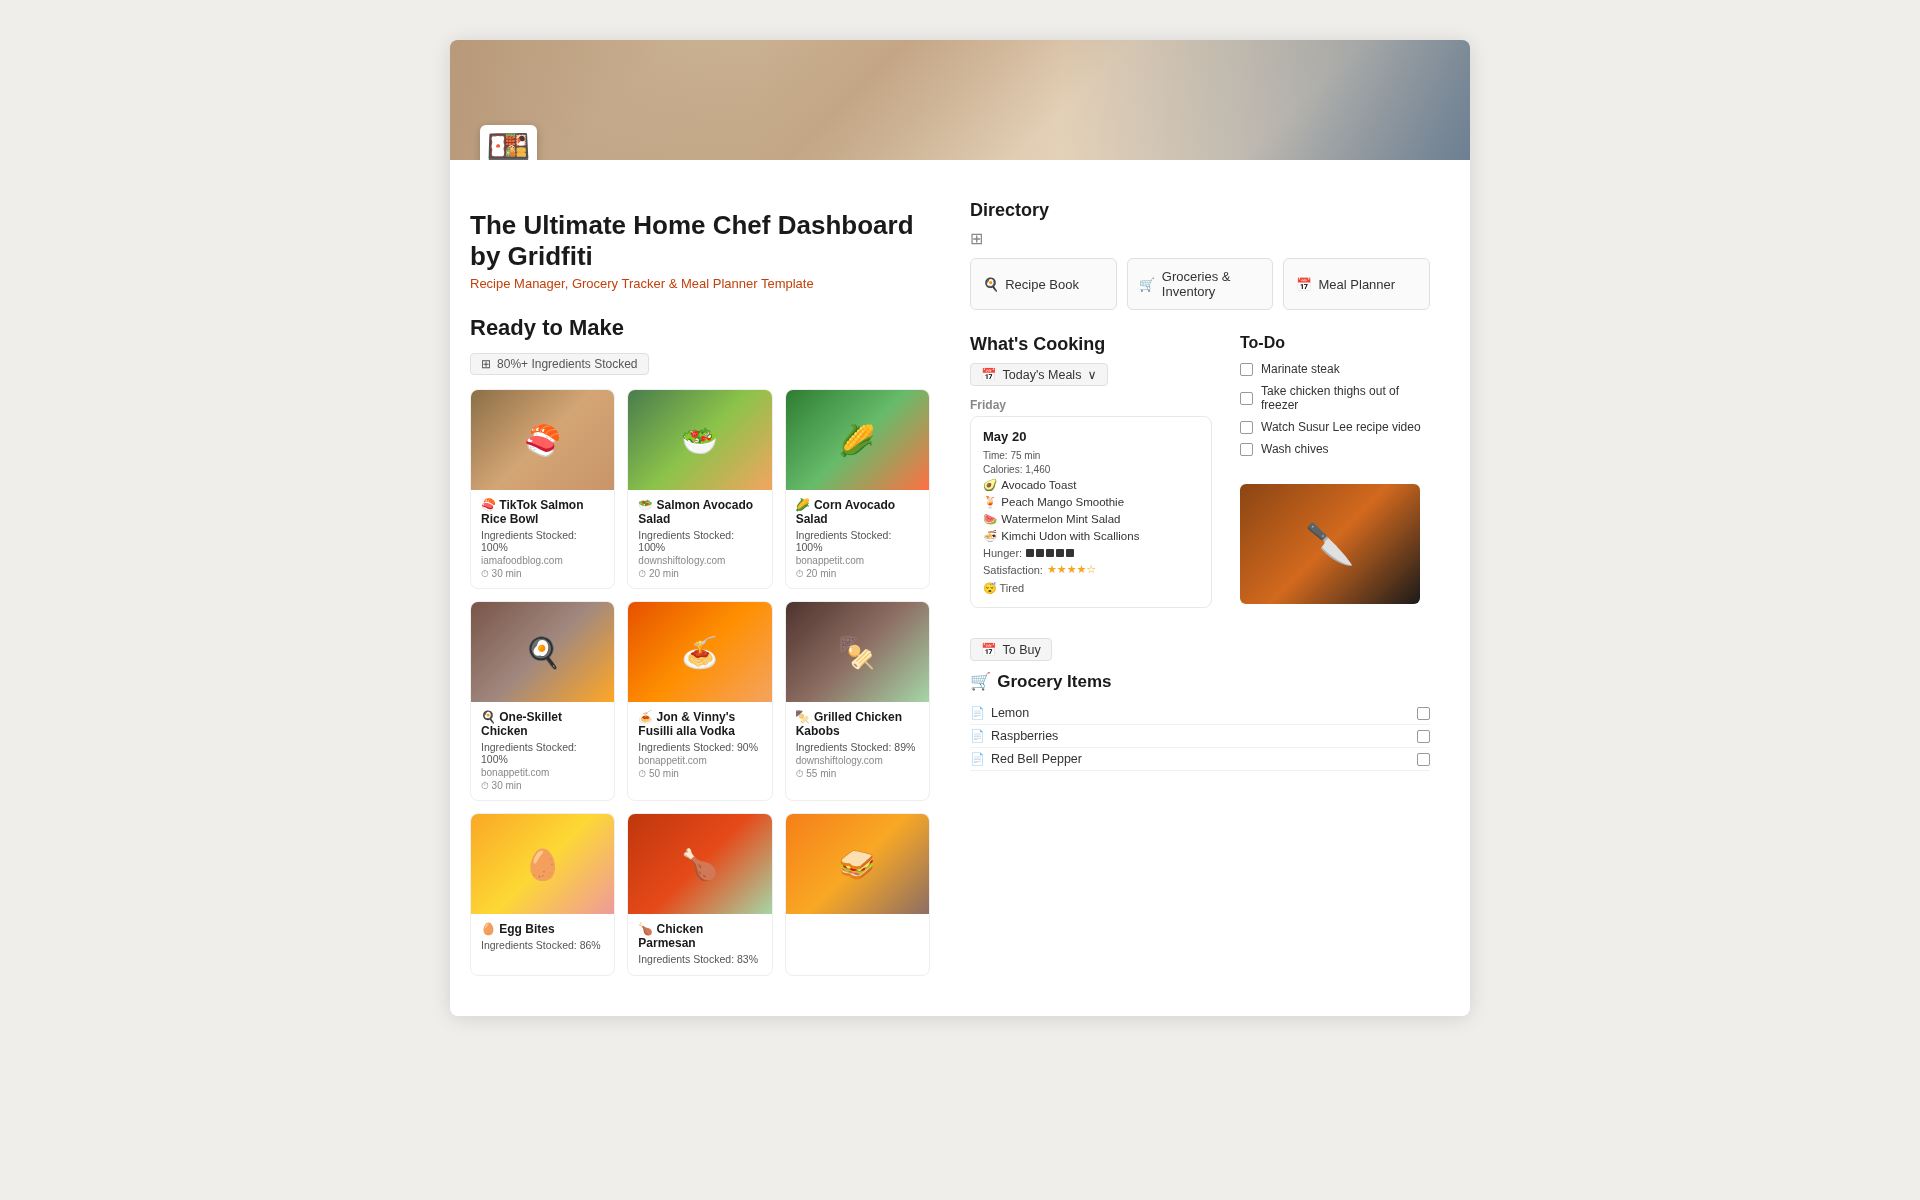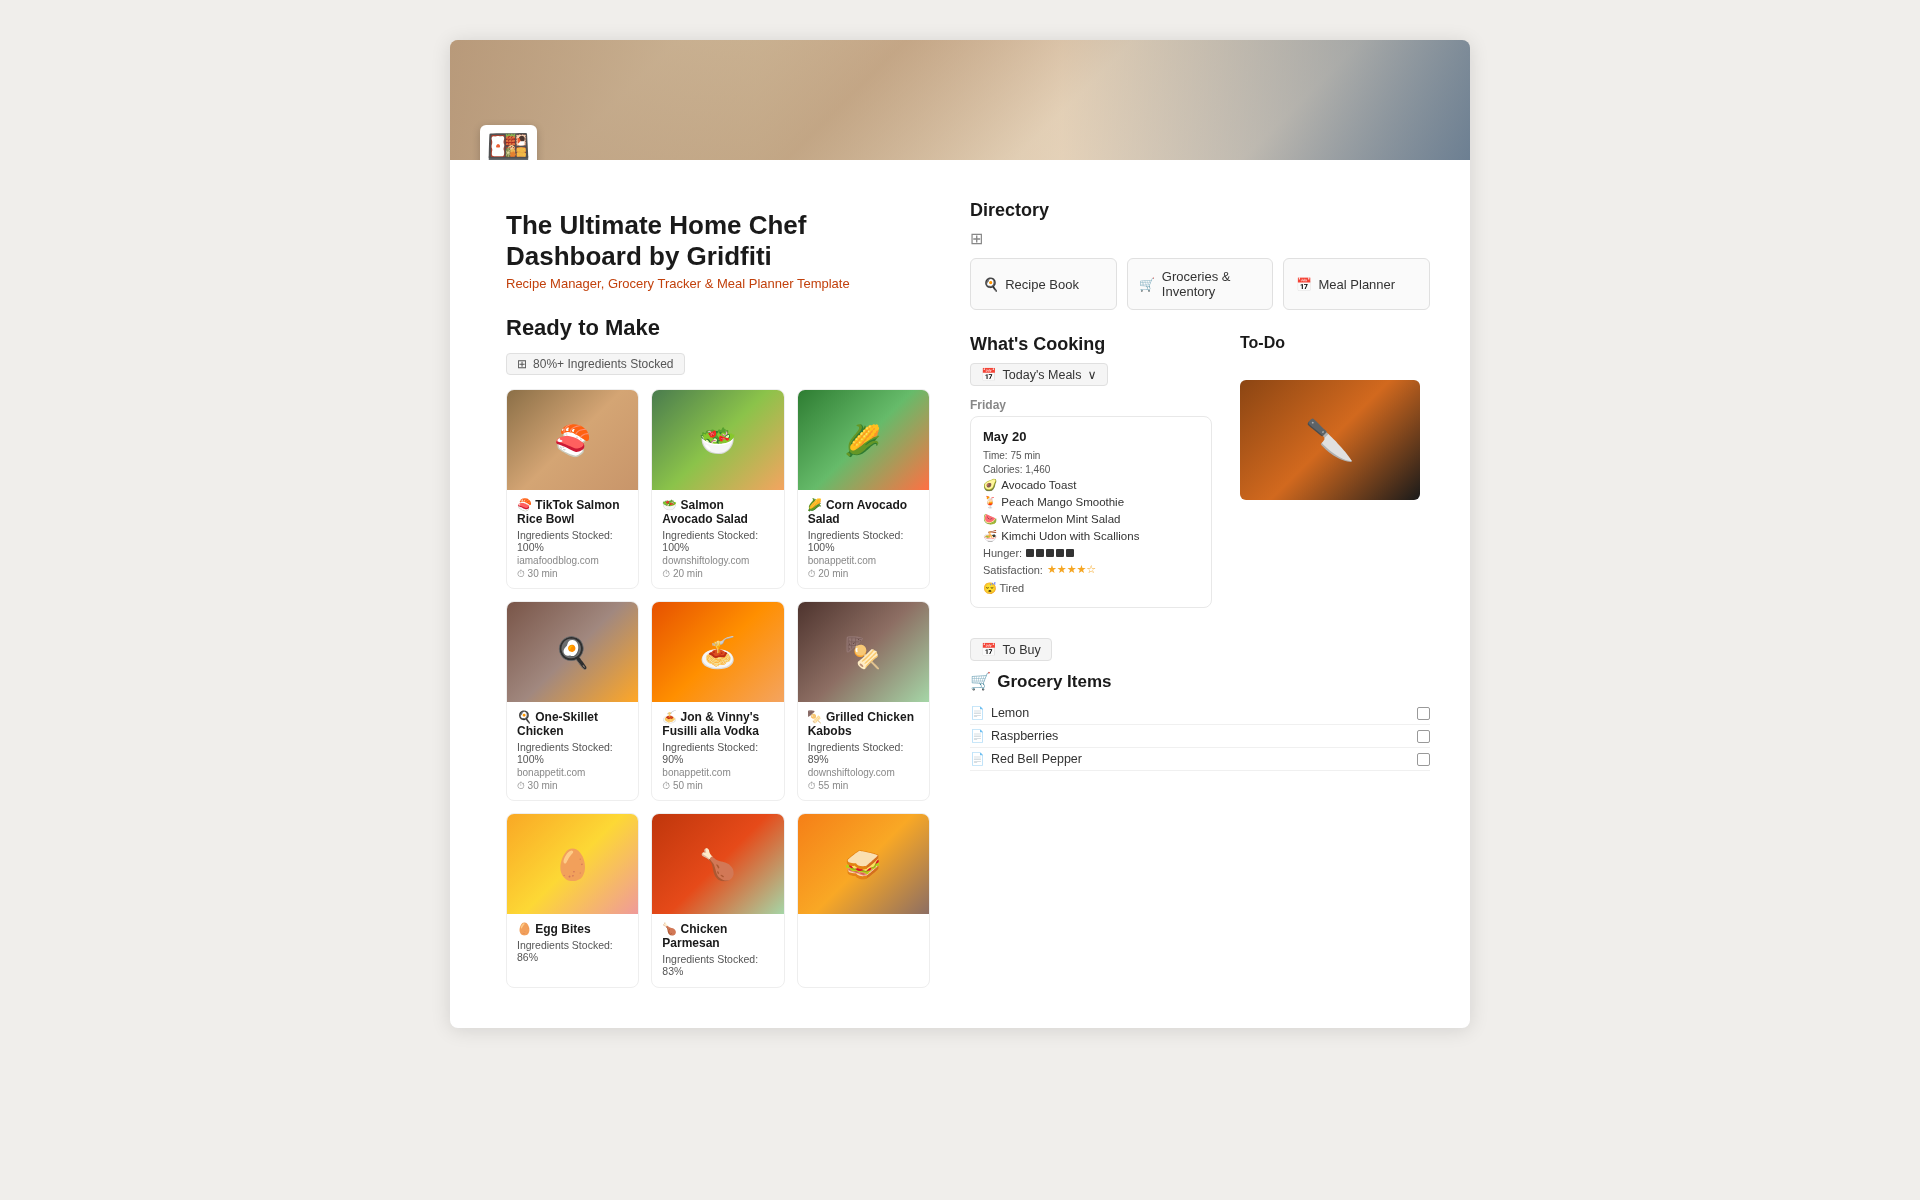--- a/index.html
+++ b/index.html
@@ -42,21 +42,21 @@
       bottom: -15px;
       left: 30px;
       font-size: 36px;
       background: white;
       border-radius: 6px;
       padding: 4px 6px;
       box-shadow: 0 2px 8px rgba(0,0,0,0.2);
       z-index: 10;
     }
     .content-area {
-      padding: 40px 40px 40px 56px;
+      padding: 40px 40px 40px 20px;
       display: flex;
       gap: 40px;
     }
     .left-panel {
       flex: 1;
       min-width: 0;
     }
     .right-panel {
       width: 460px;
       flex-shrink: 0;
@@ -523,20 +523,38 @@
             <div class="satisfaction-row">
               <span>Satisfaction:</span>
               <span class="stars" id="satisfaction-stars">★★★★☆</span>
             </div>
             <div class="tired-tag">😴 Tired</div>
           </div>
         </div>
 
         <div style="width:190px;">
           <div class="todo-title">To-Do</div>
+          <div id="todo-items">
+              <div class="todo-item">
+                <div class="todo-checkbox"></div>
+                <span>Marinate steak</span>
+              </div>
+              <div class="todo-item">
+                <div class="todo-checkbox"></div>
+                <span>Take chicken thighs out of freezer</span>
+              </div>
+              <div class="todo-item">
+                <div class="todo-checkbox"></div>
+                <span>Watch Susur Lee recipe video</span>
+              </div>
+              <div class="todo-item">
+                <div class="todo-checkbox"></div>
+                <span>Wash chives</span>
+              </div>
+            </div>
           <div class="cooking-image">🔪</div>
         </div>
       </div>
 
       <div class="to-buy-section">
         <div class="to-buy-btn">
           <span>📅</span>
           <span>To Buy</span>
         </div>
         <div class="grocery-title">

